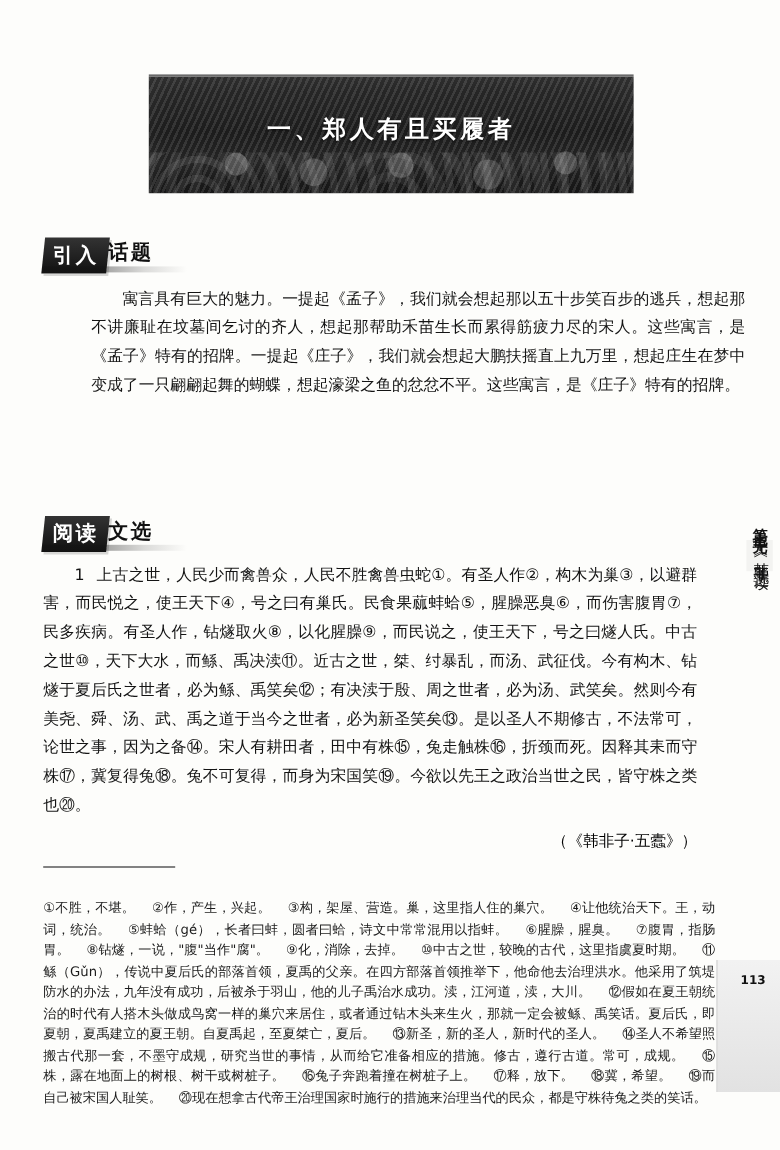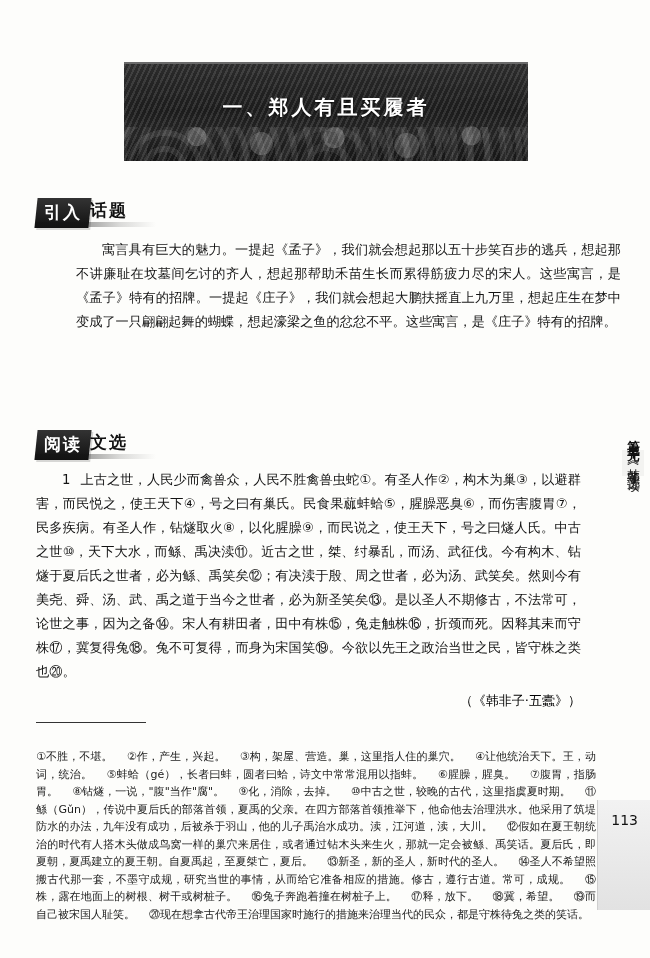--- a/index.html
+++ b/index.html
@@ -191,23 +191,23 @@
     top: 800px;
     width: 52px;
     height: 110px;
     background: linear-gradient(180deg, #f2f2f2, #e2e2e2);
     border-left: 1px solid #cfcfcf;
   }
   .page-number {
     position: absolute;
     right: 12px;
     top: 812px;
-    font-size: 14px;
-    color: #111;
-    font-weight: normal;
+    font-size: 10px;
+    color: #111;
+    font-weight: bold;
   }
 </style>
 </head>
 <body>
 
 <div class="page">
 
   <div class="title-banner">
     <div class="banner-texture"></div>
     <div class="chapter-title">一、郑人有且买履者</div>

